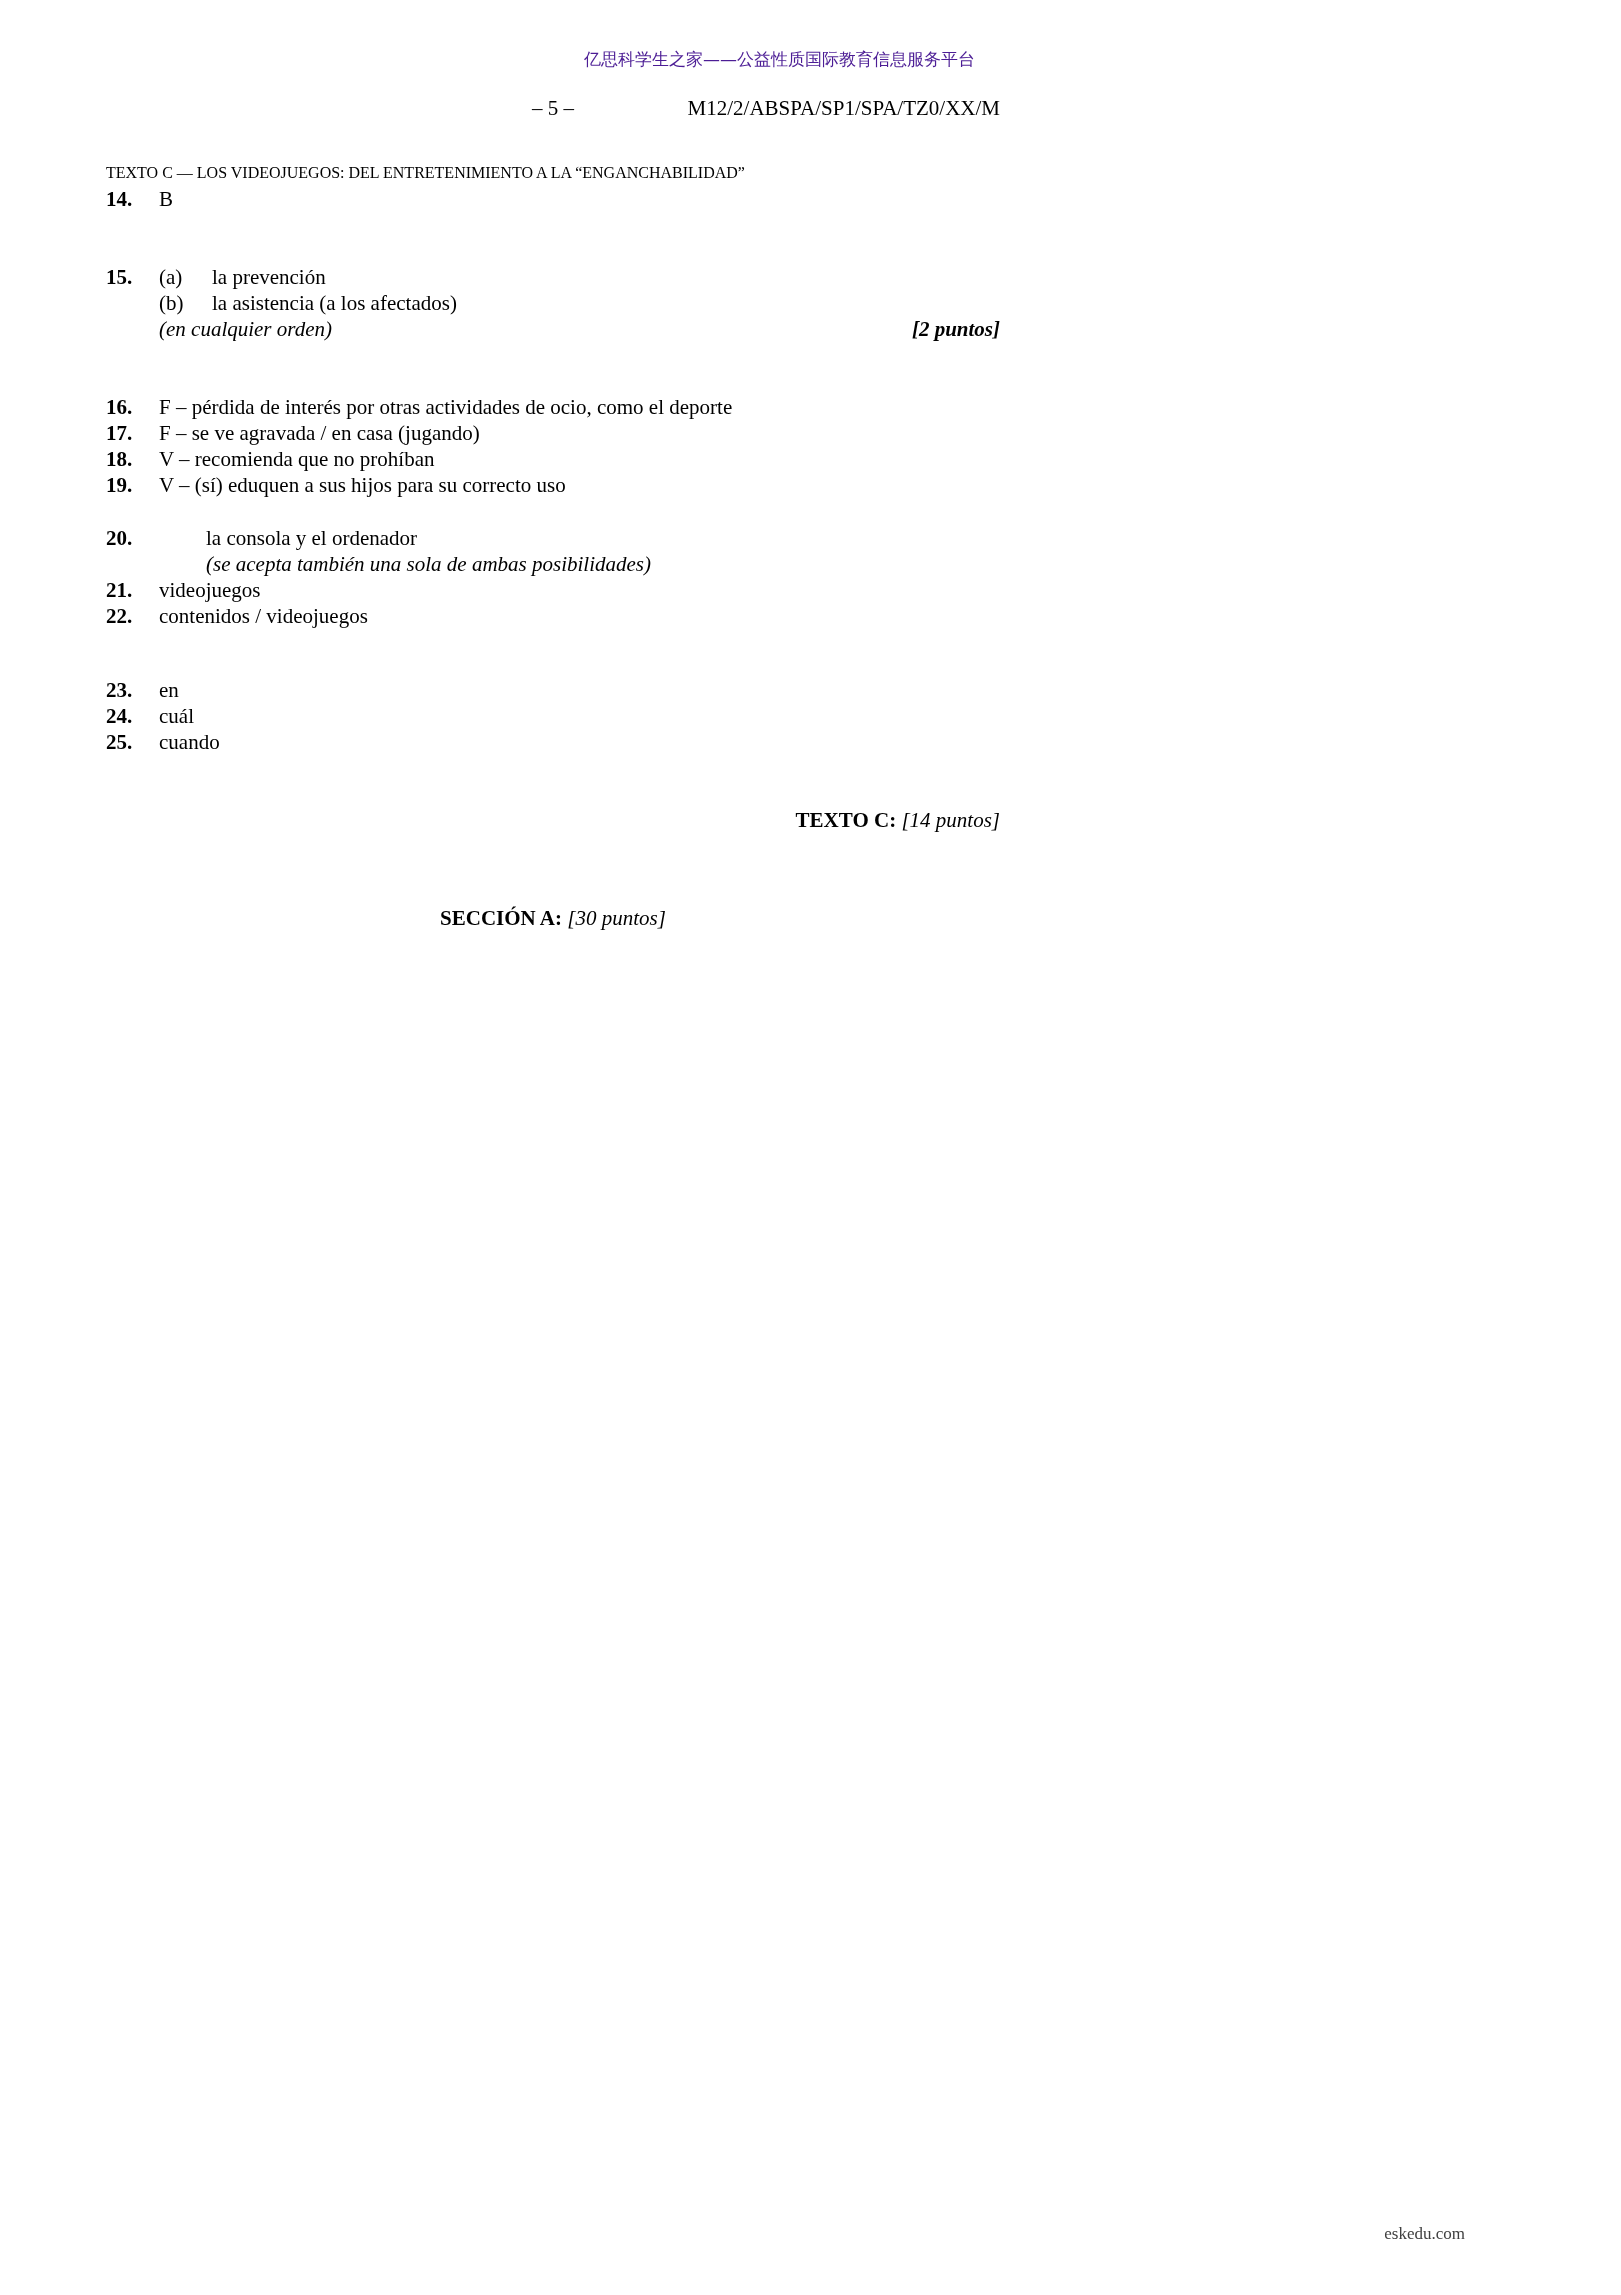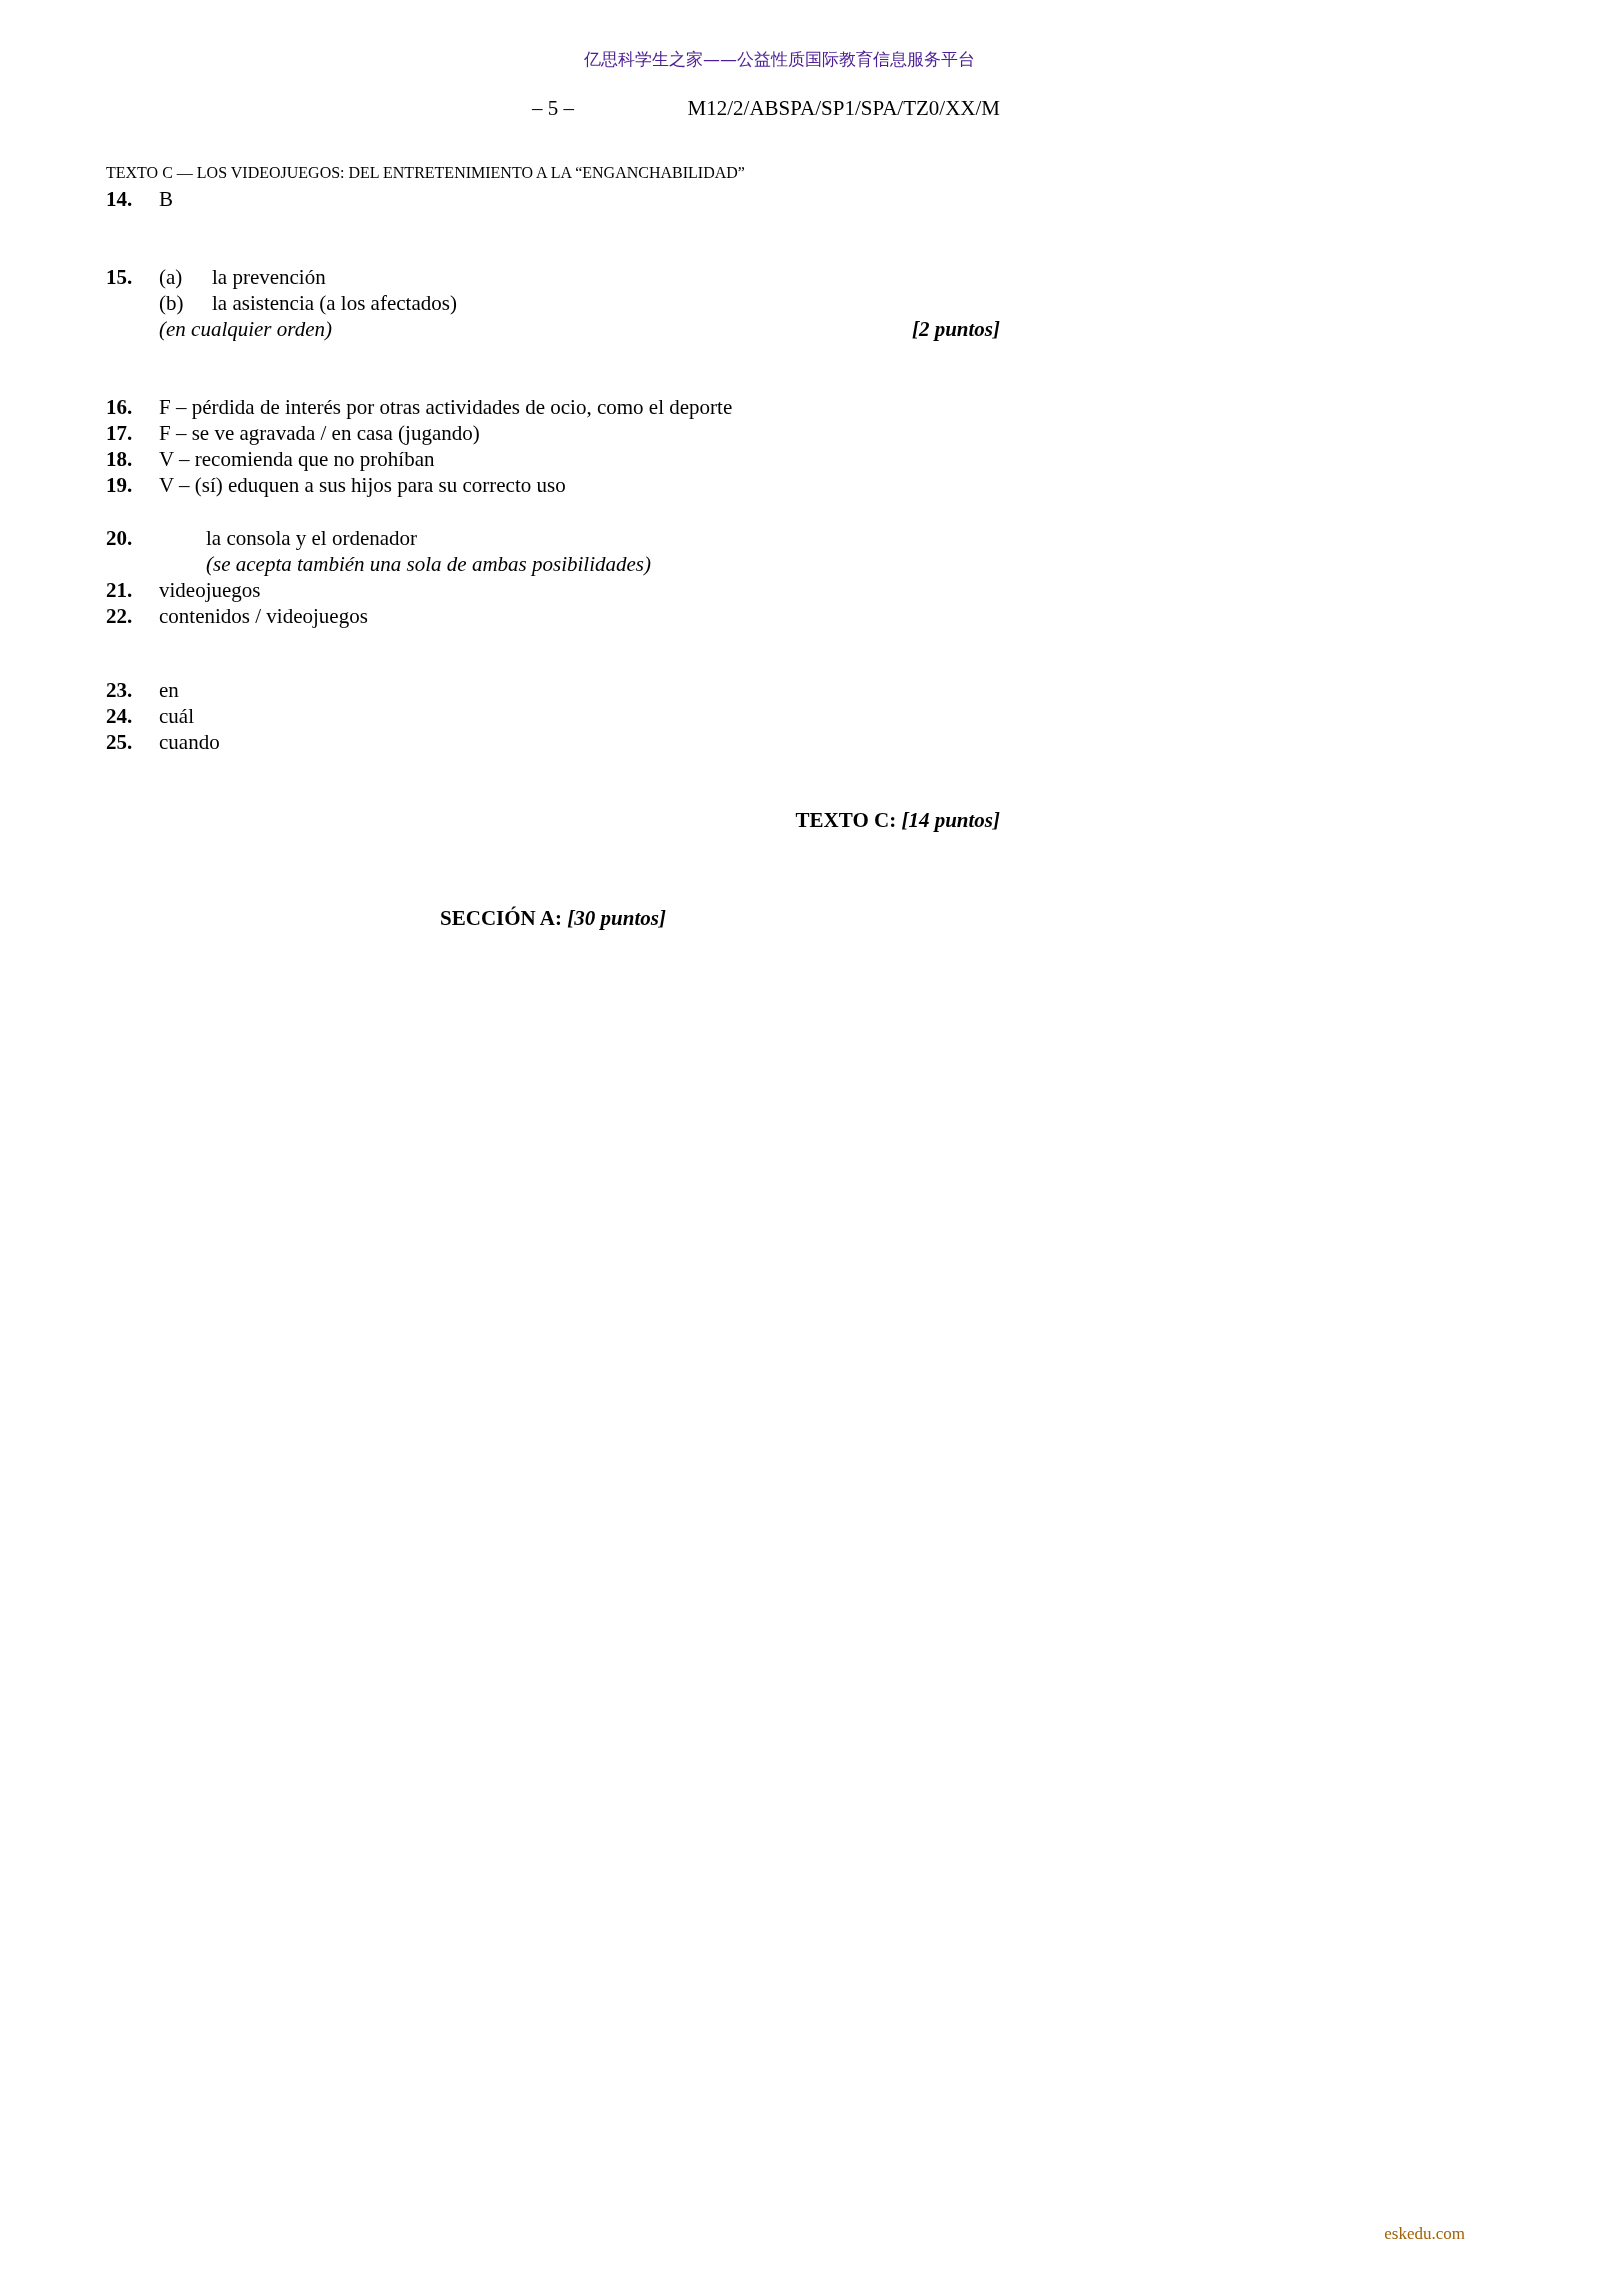--- a/index.html
+++ b/index.html
@@ -65,26 +65,26 @@
   .total-right {
     text-align: right;
     margin-top: 52px;
     font-weight: bold;
   }
   .total-center {
     text-align: center;
     margin-top: 72px;
     font-weight: bold;
   }
-  .pts-italic { font-style: italic; font-weight: bold; text-align: center; }
+  .pts-italic { font-style: italic; font-weight: normal; text-align: center; }
   .footer {
     position: absolute;
     right: 157px;
     top: 2221px;
-    color: #a16207;
+    color: #404040;
     font-size: 17px;
   }
 </style>
 </head>
 <body>
 
 <div class="content">
 
   <div class="watermark">亿思科学生之家——公益性质国际教育信息服务平台</div>
 

